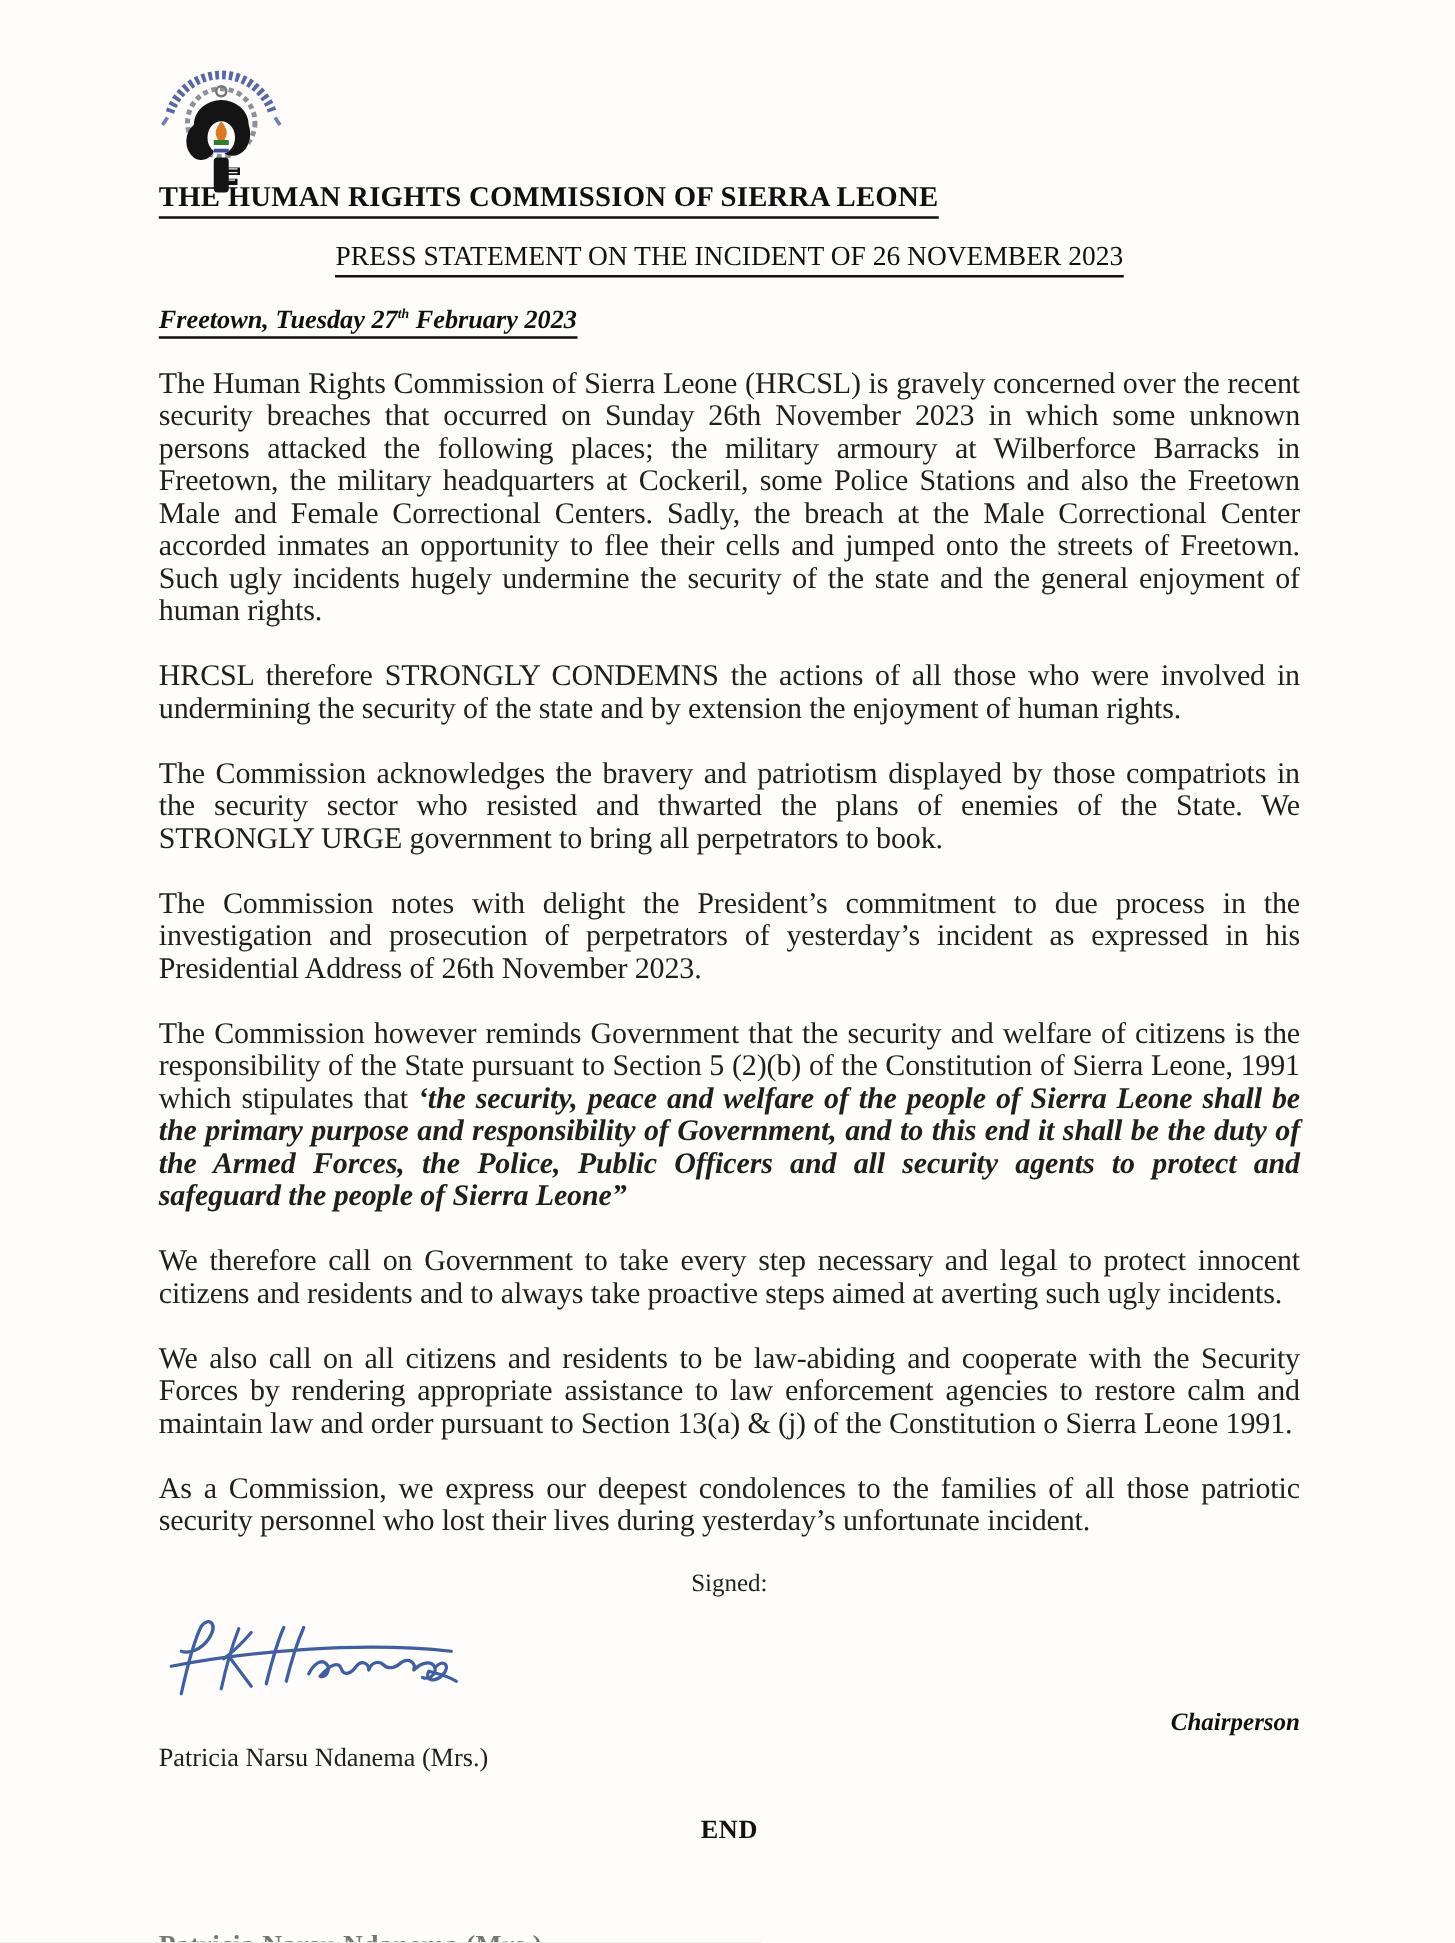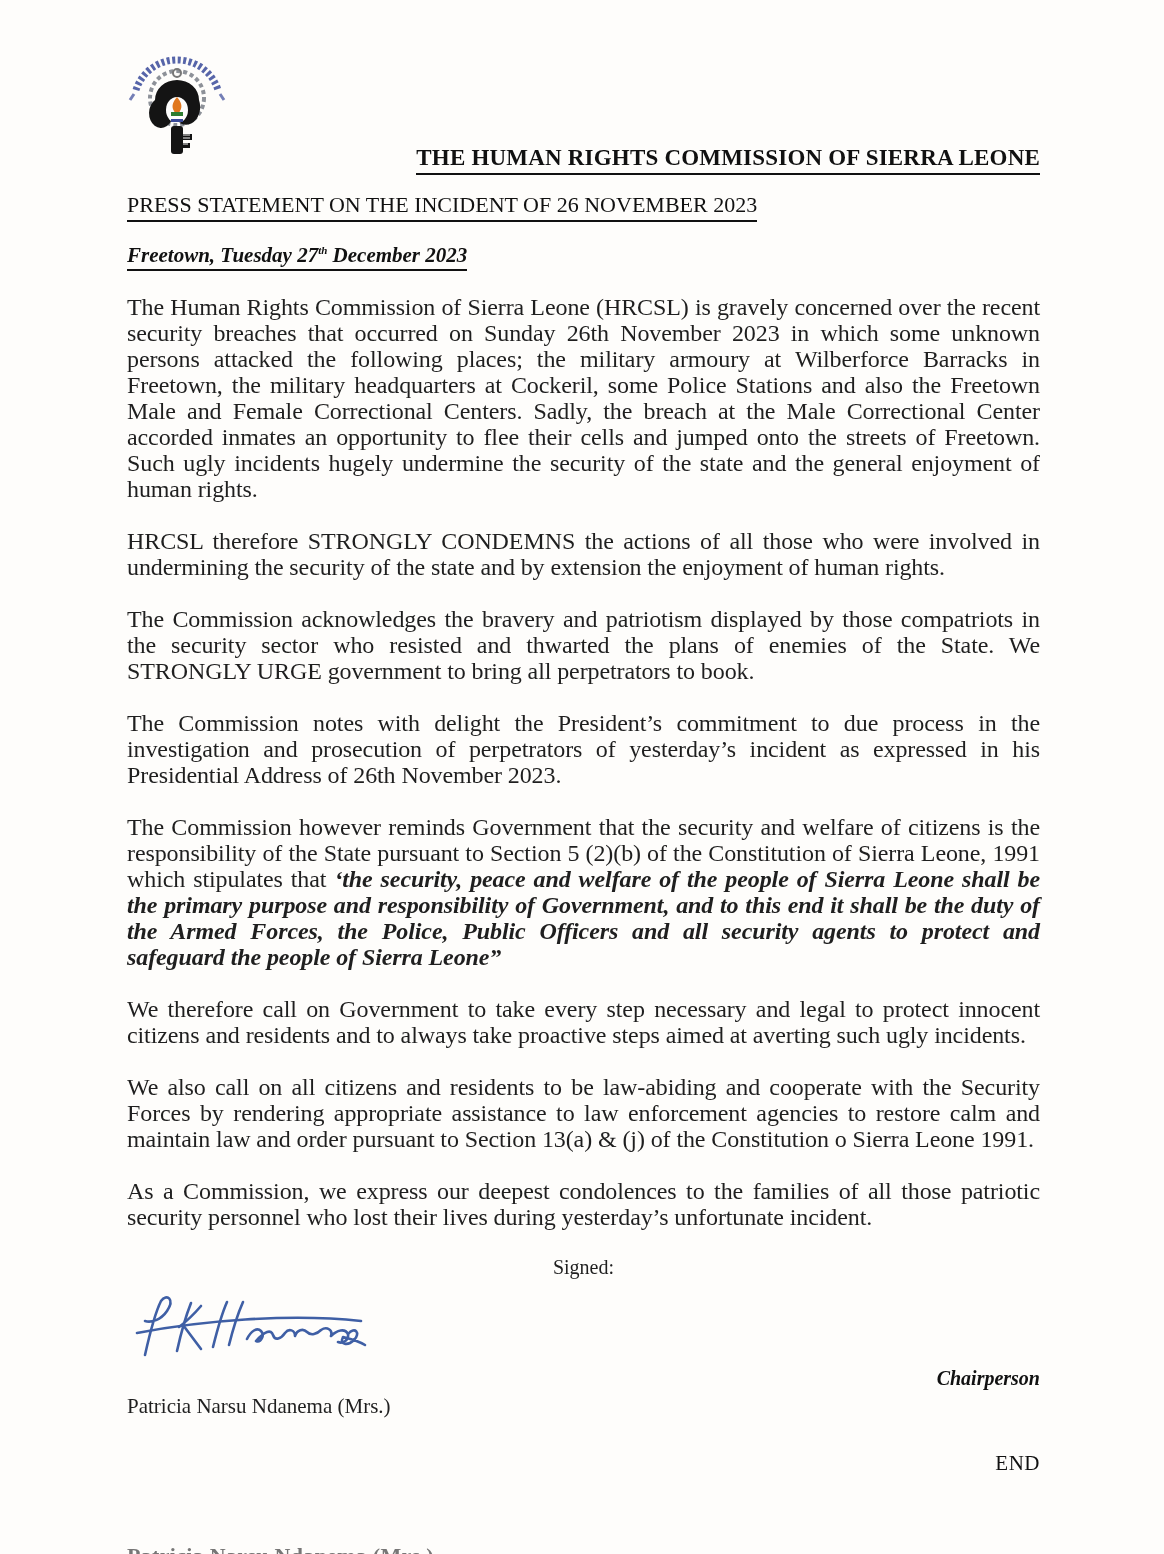--- a/index.html
+++ b/index.html
@@ -27,32 +27,33 @@
   
   .logo {
     position: absolute;
     top: 38px;
     left: 122px;
     width: 110px;
     height: 118px;
   }
   
   .org-title {
-    text-align: right;
+    text-align: left;
     font-size: 23px;
     font-weight: bold;
     color: var(--heading-ink);
     letter-spacing: 0.2px;
   }
   .org-title span, .statement-title span {
     display: inline-block;
     border-bottom: 2.5px solid var(--heading-ink);
     padding-bottom: 2px;
   }
   .statement-title {
+    text-align: center;
     font-size: 22px;
     font-weight: normal;
     color: var(--heading-ink);
     margin-top: 17px;
   }
   .dateline {
     margin-top: 21px;
     font-size: 21px;
     font-weight: bold;
     font-style: italic;
@@ -81,23 +82,23 @@
   .signer-title {
     font-size: 20px;
     font-weight: bold;
     font-style: italic;
     color: var(--heading-ink);
     text-align: right;
   }
   .signer-name { font-size: 21px; margin-top: 4px; }
   
   .end-label {
-    text-align: right;
+    text-align: center;
     font-size: 21px;
-    font-weight: normal;
+    font-weight: bold;
     letter-spacing: 0.5px;
     color: var(--heading-ink);
     margin-top: 32px;
   }
   .cutoff-strip {
     position: absolute;
     left: 127px;
     bottom: 0;
     height: 11px;
     overflow: hidden;
@@ -140,21 +141,21 @@
 
   <h1 class="org-title">
     <span>THE HUMAN RIGHTS COMMISSION OF SIERRA LEONE</span>
   </h1>
 
   <h2 class="statement-title">
     <span>PRESS STATEMENT ON THE INCIDENT OF 26 NOVEMBER 2023</span>
   </h2>
 
   <div class="dateline">
-    <span class="u"><span>Freetown, Tuesday 27</span><sup>th</sup><span> December 2023</span></span>
+    <span class="u"><span>Freetown, Tuesday 27</span><sup>th</sup><span> February 2023</span></span>
   </div>
 
   <div class="body-paragraphs">
       <p class="para"><span class="normal">The Human Rights Commission of Sierra Leone (HRCSL) is gravely concerned over the recent security breaches that occurred on Sunday 26th November 2023 in which some unknown persons attacked the following places; the military armoury at Wilberforce Barracks in Freetown, the military headquarters at Cockeril, some Police Stations and also the Freetown Male and Female Correctional Centers. Sadly, the breach at the Male Correctional Center accorded inmates an opportunity to flee their cells and jumped onto the streets of Freetown. Such ugly incidents hugely undermine the security of the state and the general enjoyment of human rights.</span></p>
       <p class="para"><span class="normal">HRCSL therefore STRONGLY CONDEMNS the actions of all those who were involved in undermining the security of the state and by extension the enjoyment of human rights.</span></p>
       <p class="para"><span class="normal">The Commission acknowledges the bravery and patriotism displayed by those compatriots in the security sector who resisted and thwarted the plans of enemies of the State. We STRONGLY URGE government to bring all perpetrators to book.</span></p>
       <p class="para"><span class="normal">The Commission notes with delight the President’s commitment to due process in the investigation and prosecution of perpetrators of yesterday’s incident as expressed in his Presidential Address of 26th November 2023.</span></p>
       <p class="para"><span class="normal">The Commission however reminds Government that the security and welfare of citizens is the responsibility of the State pursuant to Section 5 (2)(b) of the Constitution of Sierra Leone, 1991 which stipulates that  </span><span class="emphasis">‘the security, peace and welfare of the people of Sierra Leone shall be the primary purpose and responsibility of Government, and to this end it shall be the duty of the Armed Forces, the Police, Public Officers and all security agents to protect and safeguard the people of Sierra Leone”</span></p>
       <p class="para"><span class="normal">We therefore call on Government to take every step necessary and legal to protect innocent citizens and residents and to always take proactive steps aimed at averting such ugly incidents.</span></p>
       <p class="para"><span class="normal">We also call on all citizens and residents to be law-abiding and cooperate with the Security Forces by rendering appropriate assistance to law enforcement agencies to restore calm and maintain law and order pursuant to Section 13(a) &amp; (j) of the Constitution o Sierra Leone 1991.</span></p>

